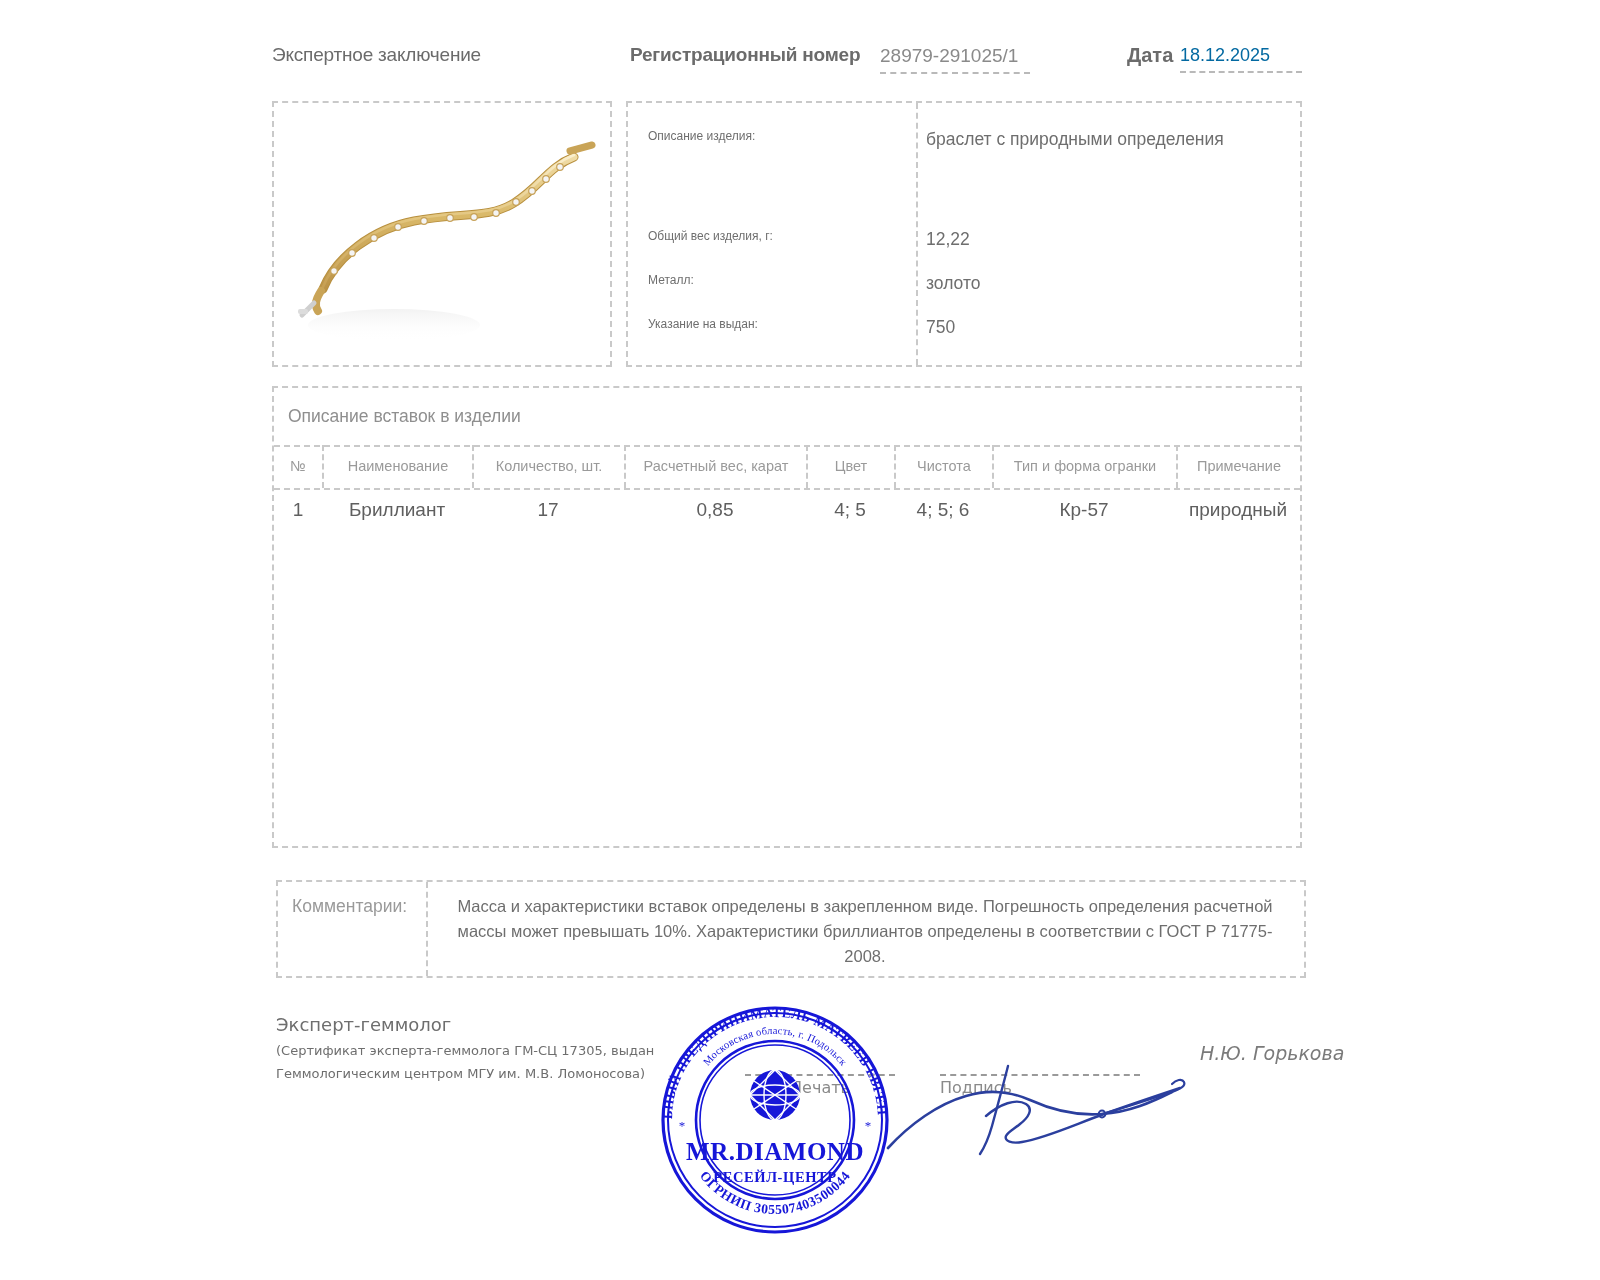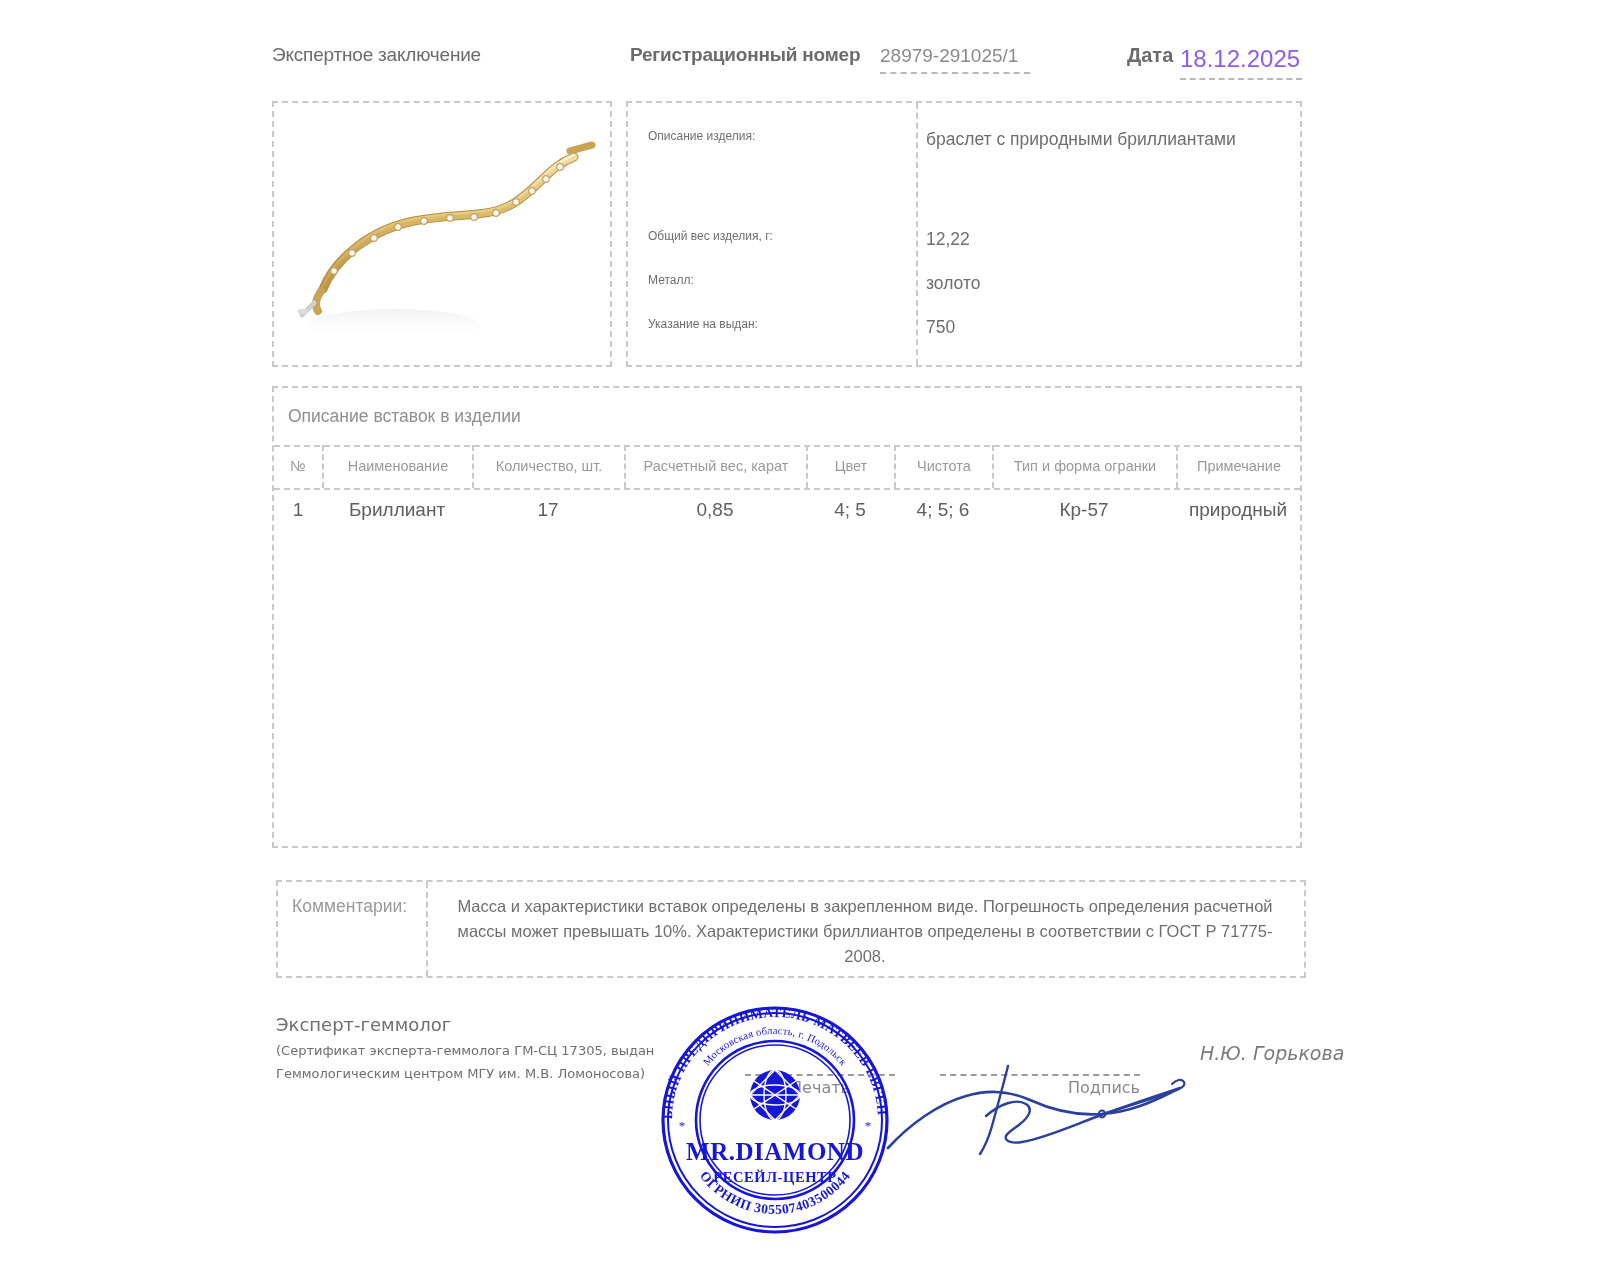--- a/index.html
+++ b/index.html
@@ -59,22 +59,22 @@
     position: absolute;
     left: 855px; top: 4px;
     font-size: 20px;
     font-weight: bold;
     color: #6b6b6b;
   }
   .hdr-date-value {
     position: absolute;
     left: 908px; top: 5px;
     width: 122px;
-    font-size: 24px;
-    color: #8b5cf6;
+    font-size: 18px;
+    color: #0369a1;
     border-bottom: 2px dashed #b9b9b9;
     padding-bottom: 5px;
   }
 
   
   .photo-box {
     position: absolute;
     left: 272px;
     top: 101px;
     width: 340px;
@@ -268,21 +268,21 @@
     left: 940px;
     top: 1074px;
     width: 200px;
     border-top: 2px dashed #9a9a9a;
   }
   .sign-label {
     position: absolute;
     left: 940px;
     top: 1078px;
     width: 200px;
-    text-align: right;
+    text-align: left;
     font-size: 16px;
     color: #8a8a8a;
     font-family: "DejaVu Sans", sans-serif;
   }
   .signer-name {
     position: absolute;
     left: 1200px;
     top: 1042px;
     font-size: 19px;
     color: #7a7a7a;
@@ -364,21 +364,21 @@
         <circle cx="272" cy="76" r="3.3" fill="#f4f4f4" stroke="#c7a259" stroke-width="1.2"></circle>
         <circle cx="286" cy="64" r="3.3" fill="#f4f4f4" stroke="#c7a259" stroke-width="1.2"></circle>
       </g>
     </svg>
   </div>
 
   <div class="desc-box">
     <div class="desc-divider"></div>
 
     <div class="desc-label r1">Описание изделия:</div>
-    <div class="desc-value r1">браслет с природными бриллиантами</div>
+    <div class="desc-value r1">браслет с природными определения</div>
 
     <div class="desc-label r2">Общий вес изделия, г:</div>
     <div class="desc-value r2">12,22</div>
 
     <div class="desc-label r3">Металл:</div>
     <div class="desc-value r3">золото</div>
 
     <div class="desc-label r4">Указание на выдан:</div>
     <div class="desc-value r4">750</div>
   </div>

